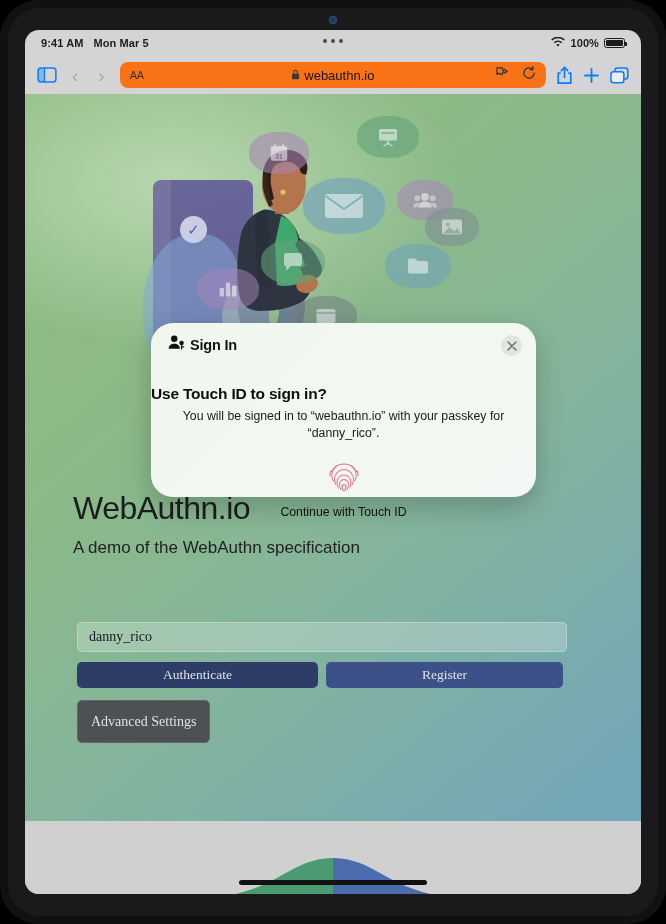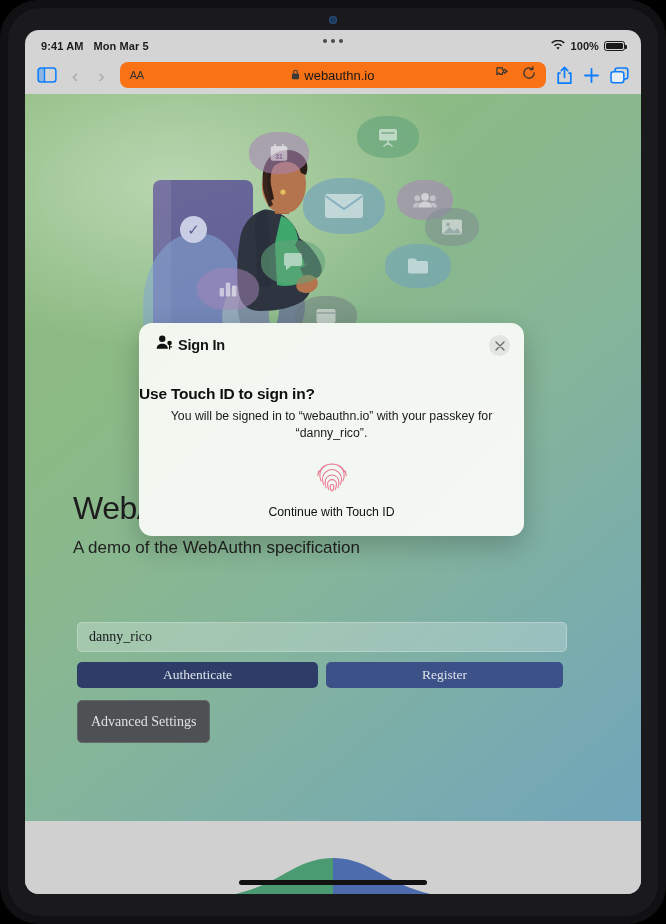--- a/index.html
+++ b/index.html
@@ -36,21 +36,21 @@
     width:616px; height:864px;
     background:#d4d4d4;
     border-radius:14px;
     overflow:hidden;
   }
 
   
   #statusbar {
     position:absolute; left:0; top:0; width:616px; height:26px;
     display:flex; align-items:center;
-    padding:16px 16px;
+    padding:10px 16px;
     font-size:11px; font-weight:bold; color:#1b1b1b;
   }
   #sb-left { display:flex; align-items:center; gap:10px; }
   #sb-right { margin-left:auto; display:flex; align-items:center; gap:5px; }
   .sb-text { letter-spacing:.1px; }
   #multitask-dots {
     position:absolute; left:50%; top:9px; transform:translateX(-50%);
     display:flex; gap:4px;
   }
   #multitask-dots i { width:4px; height:4px; border-radius:50%; background:#4a4a4a; display:block; }
@@ -164,23 +164,23 @@
     position:absolute; left:0; bottom:0; width:616px; height:73px;
     background:#d0d0d0; overflow:hidden;
   }
   #homebar {
     position:absolute; left:50%; bottom:9px; transform:translateX(-50%);
     width:188px; height:5px; border-radius:3px; background:#111; z-index:5;
   }
 
   
   #dialog {
-    position:absolute; left:114px; top:293px; width:385px; height:213px;
+    position:absolute; left:126px; top:293px; width:385px; height:174px;
     background:linear-gradient(135deg,#f1f6ef 0%,#f2f7f1 40%,#f4f8f4 100%);
-    border-radius:13px;
+    border-radius:22px;
     box-shadow:0 10px 28px rgba(0,0,0,.22);
     z-index:10;
     font-family:"Liberation Sans", sans-serif;
   }
   #dlg-head { position:absolute; left:17px; top:12px; display:flex; align-items:center; gap:5px; }
   #dlg-title { font-size:14.5px; font-weight:bold; color:#141414; letter-spacing:-.2px; }
   #dlg-close {
     position:absolute; right:14px; top:12px; width:21px; height:21px;
     border-radius:50%; background:rgba(0,0,0,.07);
     display:flex; align-items:center; justify-content:center; cursor:pointer;

